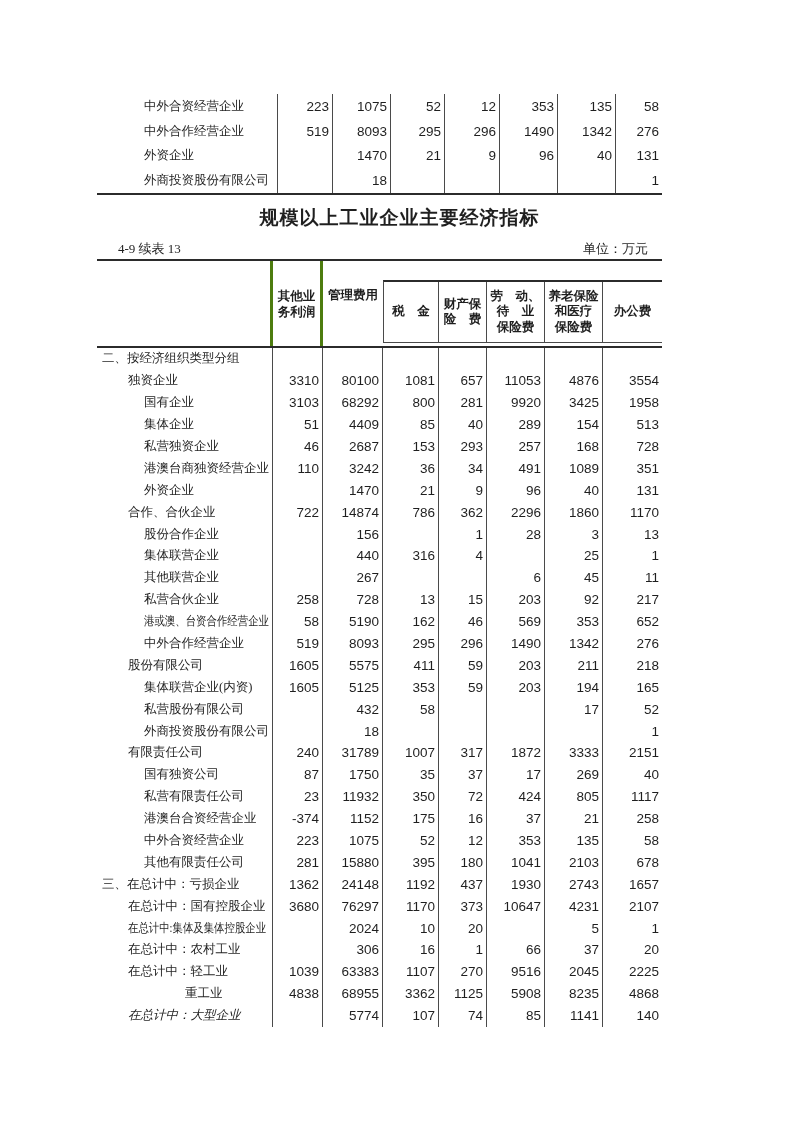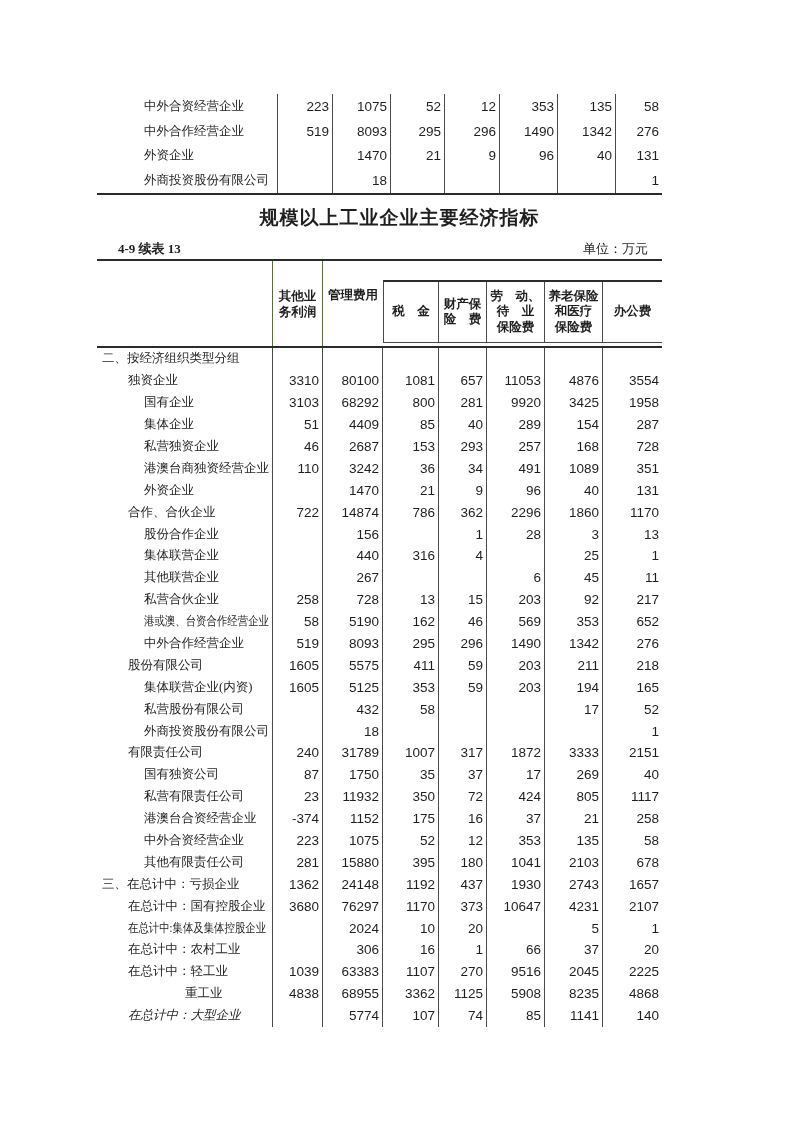--- a/index.html
+++ b/index.html
@@ -21,29 +21,29 @@
   .cell.num{justify-content:flex-end;padding-right:3px;
     font-family:"Liberation Sans", sans-serif;font-size:13.5px;}
   .cell.lab{justify-content:flex-start;}
   .lab span{display:inline-block;white-space:nowrap;font-size:12.5px;transform-origin:left center;}
   
   .top-table{top:94px;border-bottom:2px solid #2b2b2b;}
   
   .title{position:absolute;left:97px;top:205px;width:605px;text-align:center;
     font-size:19px;font-weight:bold;letter-spacing:1px;}
   .caption{position:absolute;left:97px;top:240px;width:565px;height:18px;font-size:13px;}
-  .caption .ref{position:absolute;left:21px;top:0;font-weight:bold;}
+  .caption .ref{position:absolute;left:21px;top:0;}
   .caption .unit{position:absolute;right:14px;top:0;}
   
   .main-table{top:259px;border-top:2px solid #2b2b2b;}
   .mheader{position:relative;height:85px;border-bottom:2px solid #2b2b2b;
     display:grid;grid-template-columns:176px 50px 60px 279px;
     font-size:12.5px;font-weight:bold;}
   .hcell{box-sizing:border-box;height:100%;}
-  .hcell.vline{border-right:1px solid #4d7c0f;}
+  .hcell.vline{border-right:3px solid #4d7c0f;}
   .hc1{display:flex;flex-direction:column;justify-content:center;align-items:center;line-height:16px;}
   .hc2{display:flex;justify-content:center;padding-top:26px;box-sizing:border-box;}
   .hboxwrap{position:relative;}
   .hbox{position:absolute;left:0;right:0;top:19px;bottom:3px;
     border-top:2px solid #2b2b2b;border-bottom:1px solid #4a4a4a;border-left:1px solid #4a4a4a;
     display:grid;grid-template-columns:55px 48px 58px 58px 59px;}
   .hbox .bcell{box-sizing:border-box;display:flex;flex-direction:column;
     justify-content:center;align-items:center;line-height:15.5px;white-space:nowrap;}
   .hbox .bcell.vline{border-right:1px solid #4a4a4a;}
 </style>
@@ -184,21 +184,21 @@
         <div class="trow">
           <div class="cell lab vline" style="padding-left: 47px;">
             <span>集体企业</span>
           </div>
           <div class="cell num vline">51</div>
           <div class="cell num vline">4409</div>
           <div class="cell num vline">85</div>
           <div class="cell num vline">40</div>
           <div class="cell num vline">289</div>
           <div class="cell num vline">154</div>
-          <div class="cell num">287</div>
+          <div class="cell num">513</div>
         </div>
         <div class="trow">
           <div class="cell lab vline" style="padding-left: 47px;">
             <span>私营独资企业</span>
           </div>
           <div class="cell num vline">46</div>
           <div class="cell num vline">2687</div>
           <div class="cell num vline">153</div>
           <div class="cell num vline">293</div>
           <div class="cell num vline">257</div>

